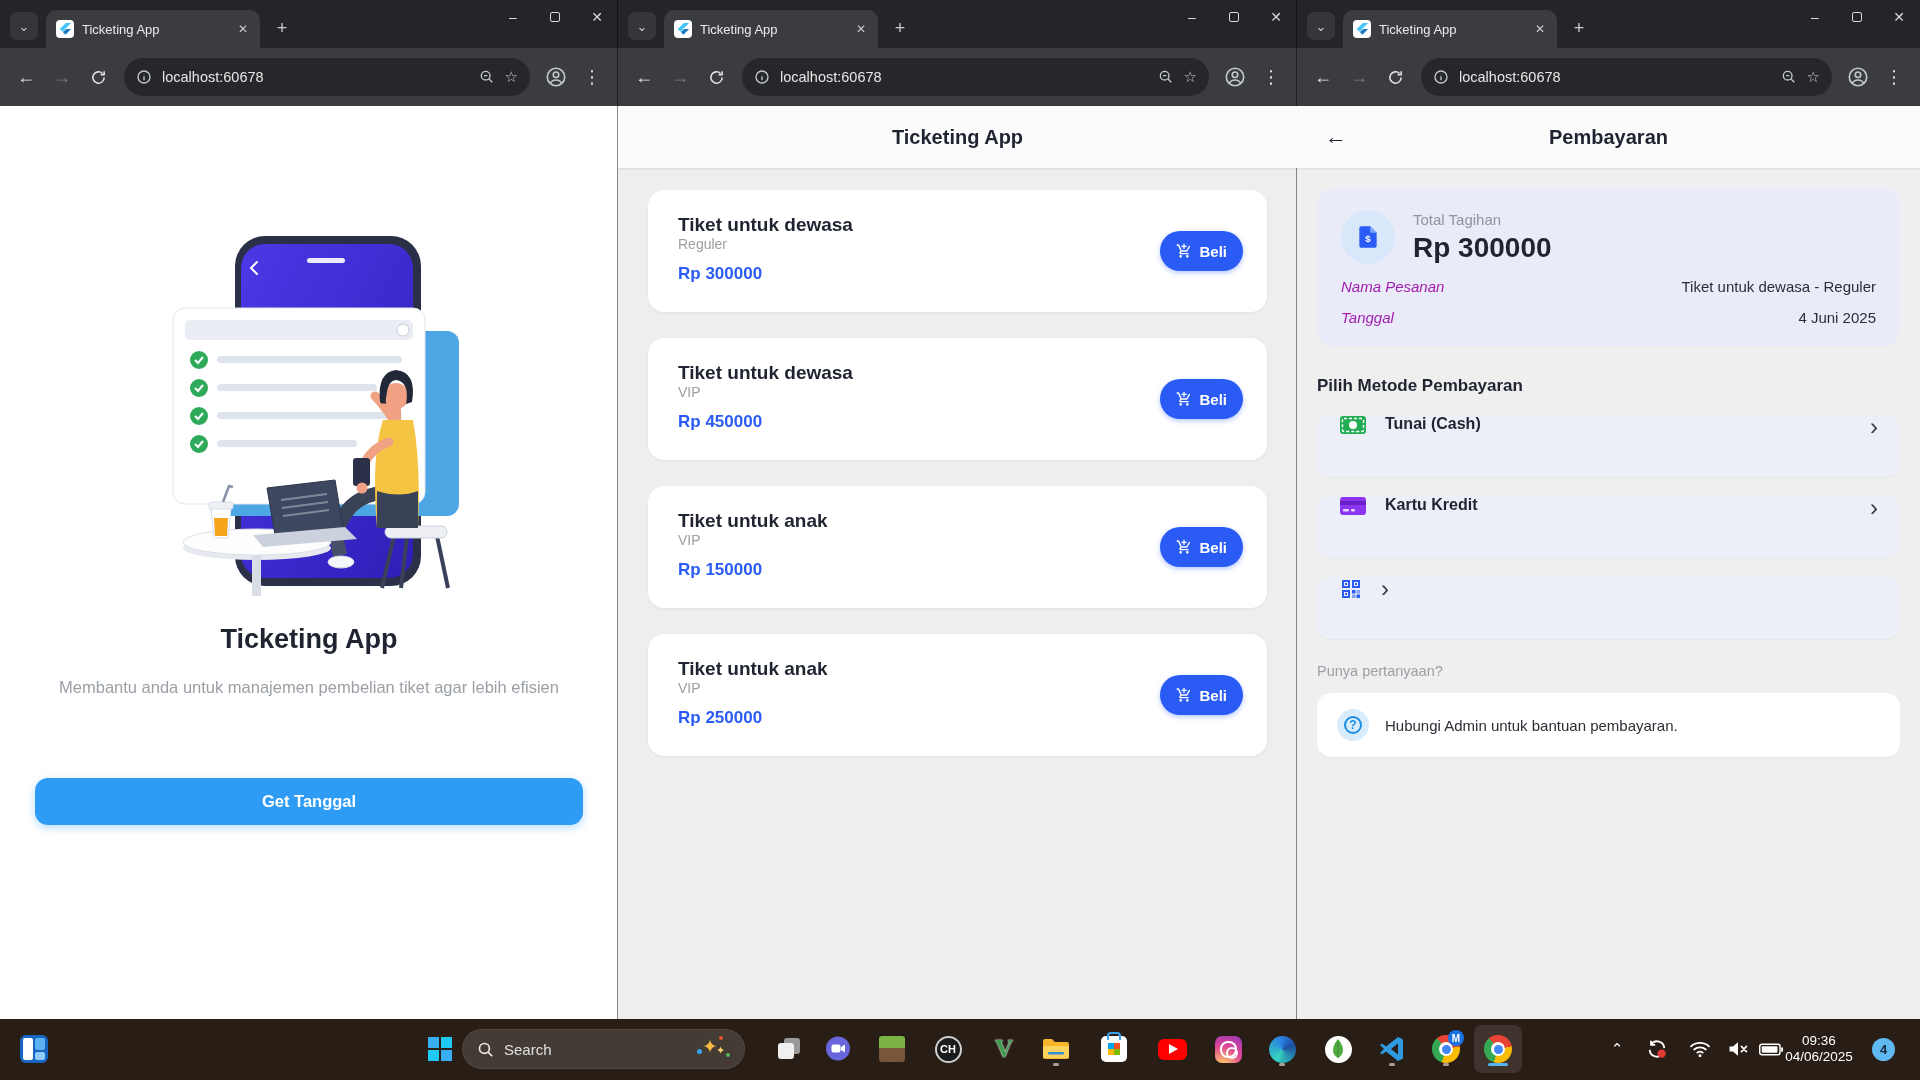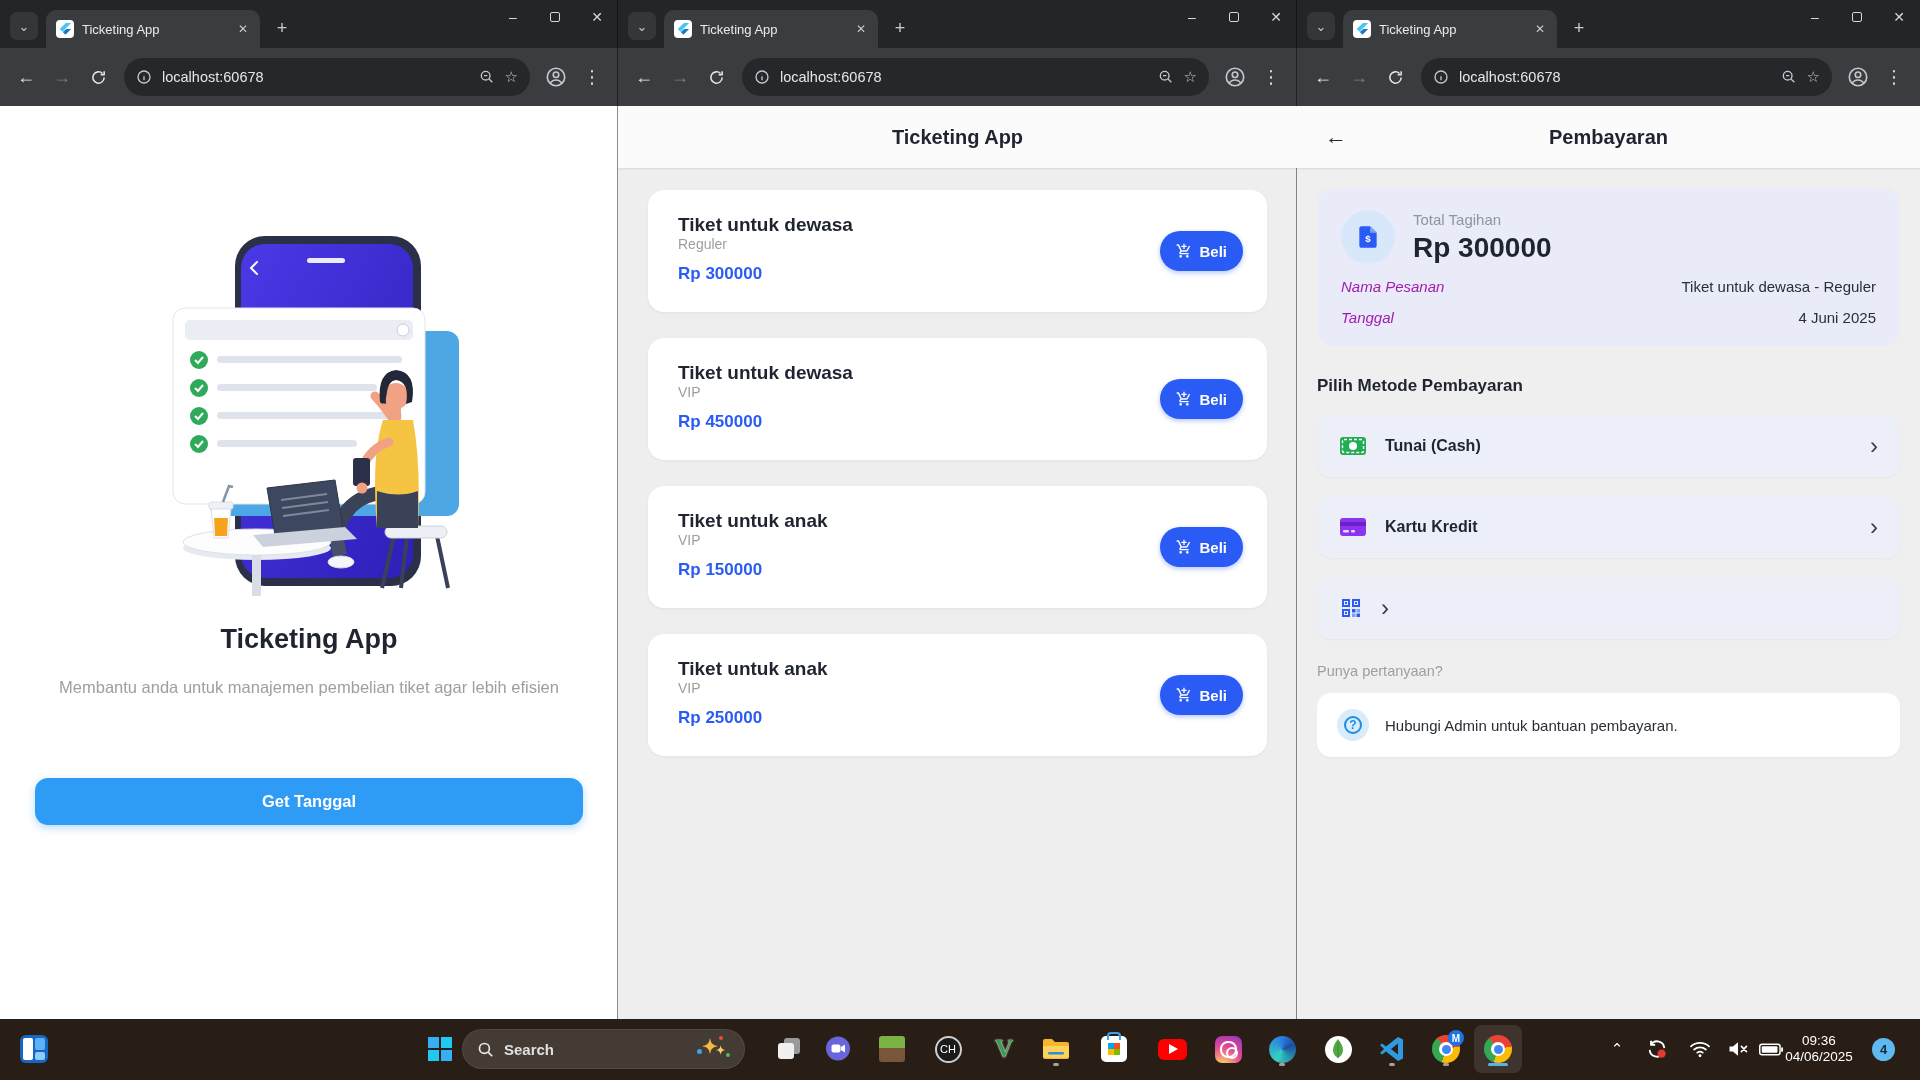--- a/index.html
+++ b/index.html
@@ -76,21 +76,21 @@
   .sumtop { display:flex; align-items:center; gap:18px; }
   .sumicon { width:54px; height:54px; border-radius:50%; background:#d9e7fb; display:flex;
              align-items:center; justify-content:center; flex:none; }
   .sumlabel { font-size:15px; color:#8f959e; }
   .sumamount { font-size:28px; font-weight:700; color:#1f2430; margin-top:4px; }
   .sumrow { display:flex; justify-content:space-between; margin-top:14px; font-size:15px; }
   .sumrow .k { color:#a21caf;font-style:italic; }
   .sumrow .v { color:#2a2f36; }
   .methods-title { margin-top:30px; font-size:17px; font-weight:700; color:#1f2430; }
   .method { height:62px; background:#edeff8; border-radius:14px; margin-top:19px; display:flex;
-            align-items:center; padding:0 22px; gap:18px; cursor:pointer;
+            align-items:flex-start; padding:0 22px; gap:18px; cursor:pointer;
             box-shadow:0 1px 2px rgba(0,0,0,.04); }
   .method .mlabel { flex:1; font-size:16px; font-weight:600; color:#1f2430; }
   .chev { font-size:24px; color:#3c3c43; line-height:1; font-weight:400; }
   .help-title { margin-top:24px; font-size:14.5px; color:#9aa0a6; }
   .helpcard { height:64px; background:#fff; border-radius:14px; margin-top:14px; display:flex;
               align-items:center; padding:0 20px; gap:16px; box-shadow:0 1px 2px rgba(0,0,0,.04); }
   .helpicon { width:32px; height:32px; border-radius:50%; background:#d8ecfc; color:#1d8de4;
               display:flex; align-items:center; justify-content:center; flex:none;
               font-size:17px; font-weight:700; border:0; }
   .helpq { width:18px; height:18px; border:2px solid #1d8de4; border-radius:50%; display:flex;
@@ -98,21 +98,21 @@
   .helptext { font-size:15px; color:#2a2f36; }
 
   
   .taskbar { position:absolute; left:0; right:0; top:1019px; height:61px; background:#291e16; }
   .tb { position:absolute; top:10px; width:40px; height:40px; display:flex; align-items:center;
         justify-content:center; cursor:pointer; }
   .widgets { left:14px; }
   .searchpill { position:absolute; left:462px; top:10px; width:283px; height:40px;
                 background:rgba(255,255,255,.13); border:1px solid rgba(255,255,255,.07);
                 border-radius:20px; display:flex; align-items:center; padding:0 14px; gap:10px;
-                cursor:pointer;font-weight:bold; }
+                cursor:pointer; }
   .searchpill .stext { flex:1; color:#e0e0e0; font-size:15px; }
   .sparkles { position:relative; width:34px; height:24px; flex:none; }
   .dot { position:absolute; border-radius:50%; }
   .appdot { position:absolute; bottom:3px; left:50%; transform:translateX(-50%); width:6px;
             height:3px; border-radius:2px; background:#a89f98; }
   .activebox { position:absolute; left:1474px; top:6px; width:48px; height:48px;
                background:rgba(255,255,255,.10); border-radius:8px; }
   .activebar { position:absolute; bottom:3px; left:50%; transform:translateX(-50%); width:20px;
                height:3px; border-radius:2px; background:#55b4f0; }
   .tray { position:absolute; top:10px; height:40px; display:flex; align-items:center;
@@ -120,21 +120,21 @@
   .clock { position:absolute; left:1772px; top:14px; width:94px; text-align:center; color:#fff;
            font-size:13.5px; line-height:16px; cursor:default; }
   .badge { position:absolute; left:1872px; top:19px; width:23px; height:23px; border-radius:50%;
            background:#5fb8ef; color:#15293a; font-size:13px; font-weight:700; display:flex;
            align-items:center; justify-content:center; cursor:pointer; }
 
   
   .minecraft { width:26px; height:26px; border-radius:3px;
                background:linear-gradient(#7bb344 0 45%, #79553a 45% 100%); }
   .chcirc { width:27px; height:27px; border-radius:50%; background:#1b1b1b; border:2px solid #cfcfcf;
-            color:#fff; font-size:11px; font-weight:400; display:flex; align-items:center;
+            color:#fff; font-size:11px; font-weight:700; display:flex; align-items:center;
             justify-content:center; }
   .gtav { color:#3e9b4f; font-size:25px; font-weight:900; font-family:"Liberation Serif", serif;
           text-shadow:0 0 2px #fff, 0 0 1px #fff; }
   .ytico { width:29px; height:21px; background:#f00; border-radius:6px; position:relative; }
   .ytico:after { content:""; position:absolute; left:11px; top:5.5px; border-left:9px solid #fff;
                  border-top:5px solid transparent; border-bottom:5px solid transparent; }
   .insta { width:27px; height:27px; border-radius:7px; position:relative;
            background:radial-gradient(circle at 28% 110%, #fdc468 8%, #df4996 55%, #9b36b7 95%); }
   .insta:after { content:""; position:absolute; inset:5px; border:2px solid #fff; border-radius:8px; }
   .insta:before { content:""; position:absolute; left:11.5px; top:11.5px; width:8px; height:8px;

